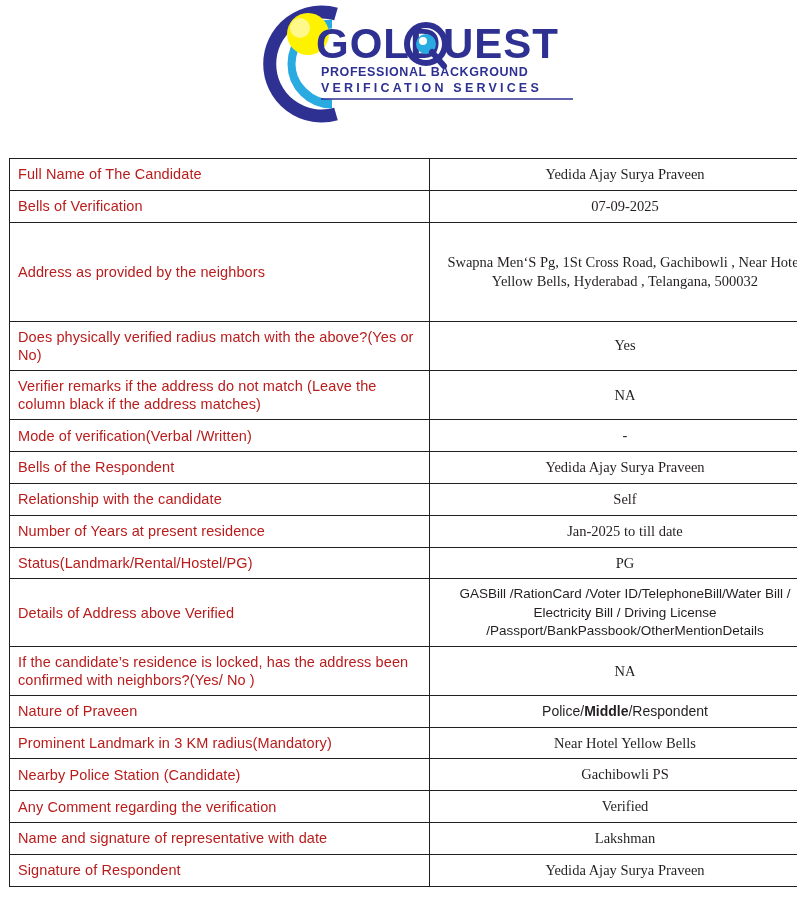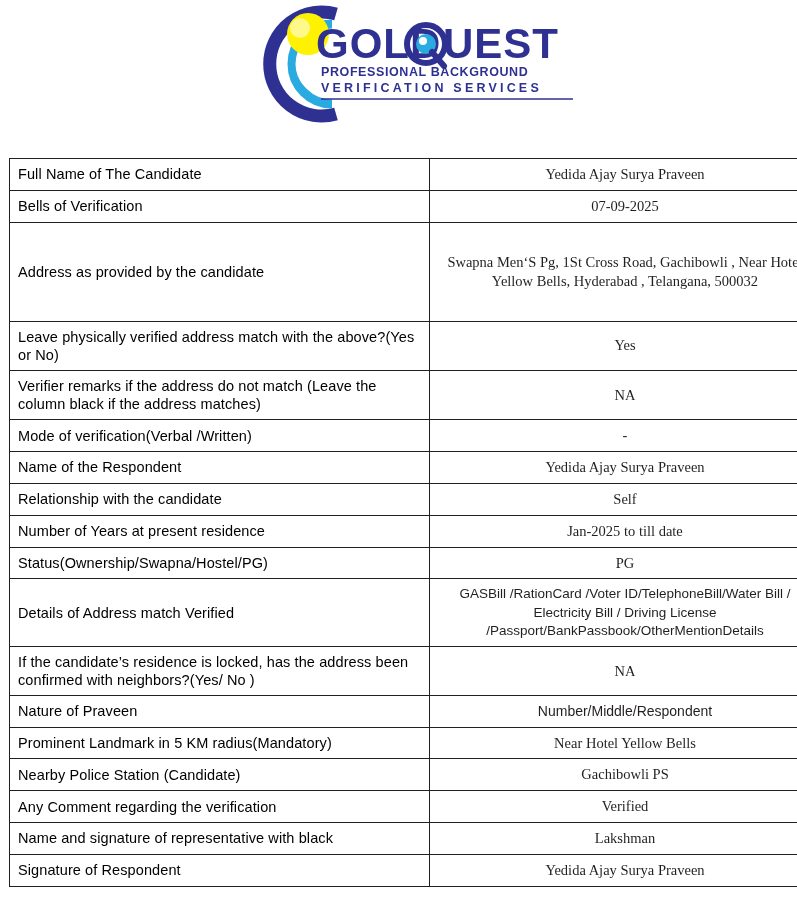--- a/index.html
+++ b/index.html
@@ -45,42 +45,42 @@
   }
   .doc-table td {
     border: 1px solid #231f20;
     vertical-align: middle;
     padding: 6px 8px;
   }
   .col-label {
     width: 403px;
     font-size: 14.5px;
     line-height: 1.25;
-    color: #000000;
+    color: #b91c1c;
     letter-spacing: 0.1px;
   }
   .col-value {
     width: 374px;
     text-align: center;
     font-family: "Liberation Serif", serif;
     font-size: 14.5px;
     line-height: 1.3;
     color: #231f20;
   }
   .col-value.sans {
     font-family: "Liberation Sans", sans-serif;
     font-size: 14px;
   }
   .col-value.small-sans {
     font-family: "Liberation Sans", sans-serif;
     font-size: 13.5px;
     line-height: 1.35;
   }
   .row-tall-address td { height: 86px; }
-  .bold { font-weight: normal; }
+  .bold { font-weight: bold; }
 </style>
 </head>
 <body>
 
 <div class="page">
 
   <div class="logo-area">
     <div class="logo-wrap">
       <svg class="logo-svg" width="355" height="120" viewBox="0 0 355 120" xmlns="http://www.w3.org/2000/svg">
 
@@ -110,77 +110,77 @@
     <tbody>
       <tr>
         <td class="col-label">Full Name of The Candidate</td>
         <td class="col-value">Yedida Ajay Surya Praveen</td>
       </tr>
       <tr>
         <td class="col-label">Bells of Verification</td>
         <td class="col-value">07-09-2025</td>
       </tr>
       <tr class="row-tall-address">
-        <td class="col-label">Address as provided by the candidate</td>
+        <td class="col-label">Address as provided by the neighbors</td>
         <td class="col-value">Swapna Men‘S Pg, 1St Cross Road, Gachibowli , Near Hotel Yellow Bells, Hyderabad , Telangana, 500032</td>
       </tr>
       <tr>
-        <td class="col-label">Leave physically verified address match with the above?(Yes or No)</td>
+        <td class="col-label">Does physically verified radius match with the above?(Yes or No)</td>
         <td class="col-value">Yes</td>
       </tr>
       <tr>
         <td class="col-label">Verifier remarks if the address do not match (Leave the column black if the address matches)</td>
         <td class="col-value">NA</td>
       </tr>
       <tr>
         <td class="col-label">Mode of verification(Verbal /Written)</td>
         <td class="col-value">-</td>
       </tr>
       <tr>
-        <td class="col-label">Name of the Respondent</td>
+        <td class="col-label">Bells of the Respondent</td>
         <td class="col-value">Yedida Ajay Surya Praveen</td>
       </tr>
       <tr>
         <td class="col-label">Relationship with the candidate</td>
         <td class="col-value">Self</td>
       </tr>
       <tr>
         <td class="col-label">Number of Years at present residence</td>
         <td class="col-value">Jan-2025 to till date</td>
       </tr>
       <tr>
-        <td class="col-label">Status(Ownership/Swapna/Hostel/PG)</td>
+        <td class="col-label">Status(Landmark/Rental/Hostel/PG)</td>
         <td class="col-value">PG</td>
       </tr>
       <tr>
-        <td class="col-label">Details of Address match Verified</td>
+        <td class="col-label">Details of Address above Verified</td>
         <td class="col-value small-sans">GASBill /RationCard /Voter ID/TelephoneBill/Water Bill / Electricity Bill / Driving License /Passport/BankPassbook/OtherMentionDetails</td>
       </tr>
       <tr>
         <td class="col-label">If the candidate’s residence is locked, has the address been confirmed with neighbors?(Yes/ No )</td>
         <td class="col-value">NA</td>
       </tr>
       <tr>
         <td class="col-label">Nature of Praveen</td>
-        <td class="col-value sans"><span>Number/</span><span class="bold">Middle</span><span>/Respondent</span></td>
+        <td class="col-value sans"><span>Police/</span><span class="bold">Middle</span><span>/Respondent</span></td>
       </tr>
       <tr>
-        <td class="col-label">Prominent Landmark in 5 KM radius(Mandatory)</td>
+        <td class="col-label">Prominent Landmark in 3 KM radius(Mandatory)</td>
         <td class="col-value">Near Hotel Yellow Bells</td>
       </tr>
       <tr>
         <td class="col-label">Nearby Police Station (Candidate)</td>
         <td class="col-value">Gachibowli PS</td>
       </tr>
       <tr>
         <td class="col-label">Any Comment regarding the verification</td>
         <td class="col-value">Verified</td>
       </tr>
       <tr>
-        <td class="col-label">Name and signature of representative with black</td>
+        <td class="col-label">Name and signature of representative with date</td>
         <td class="col-value">Lakshman</td>
       </tr>
       <tr>
         <td class="col-label">Signature of Respondent</td>
         <td class="col-value">Yedida Ajay Surya Praveen</td>
       </tr>
     </tbody>
   </table>
 
 </div>

